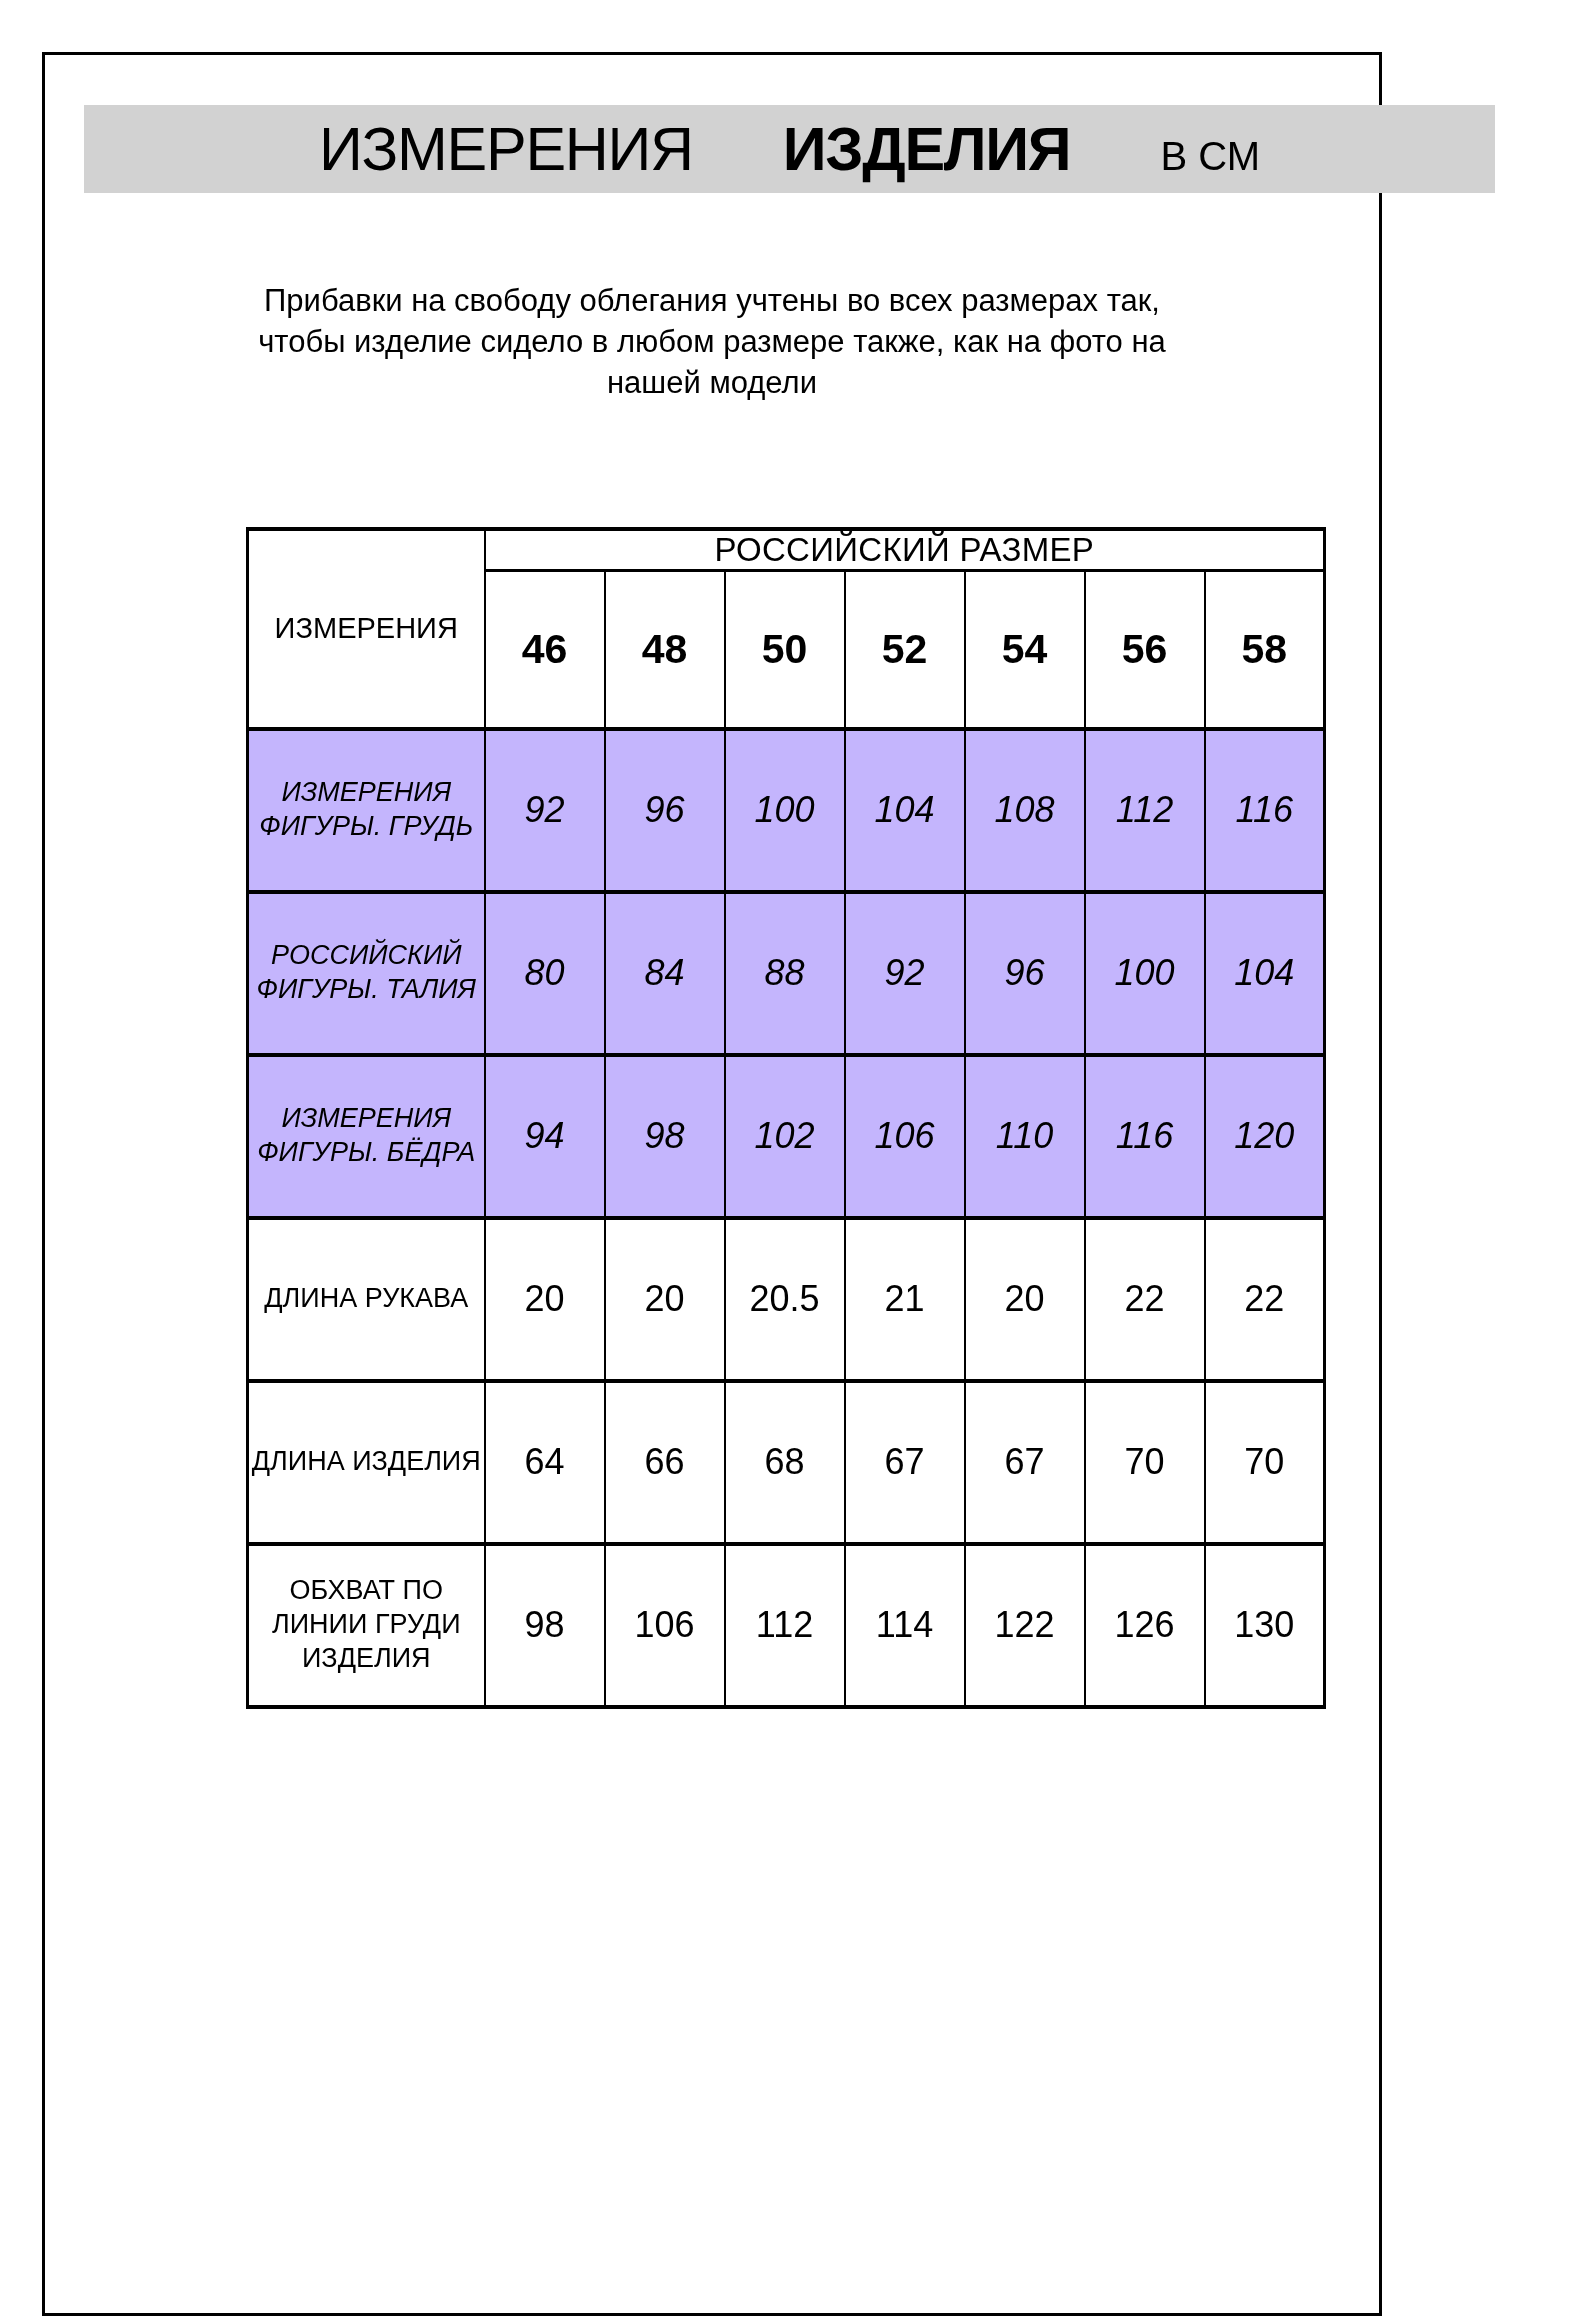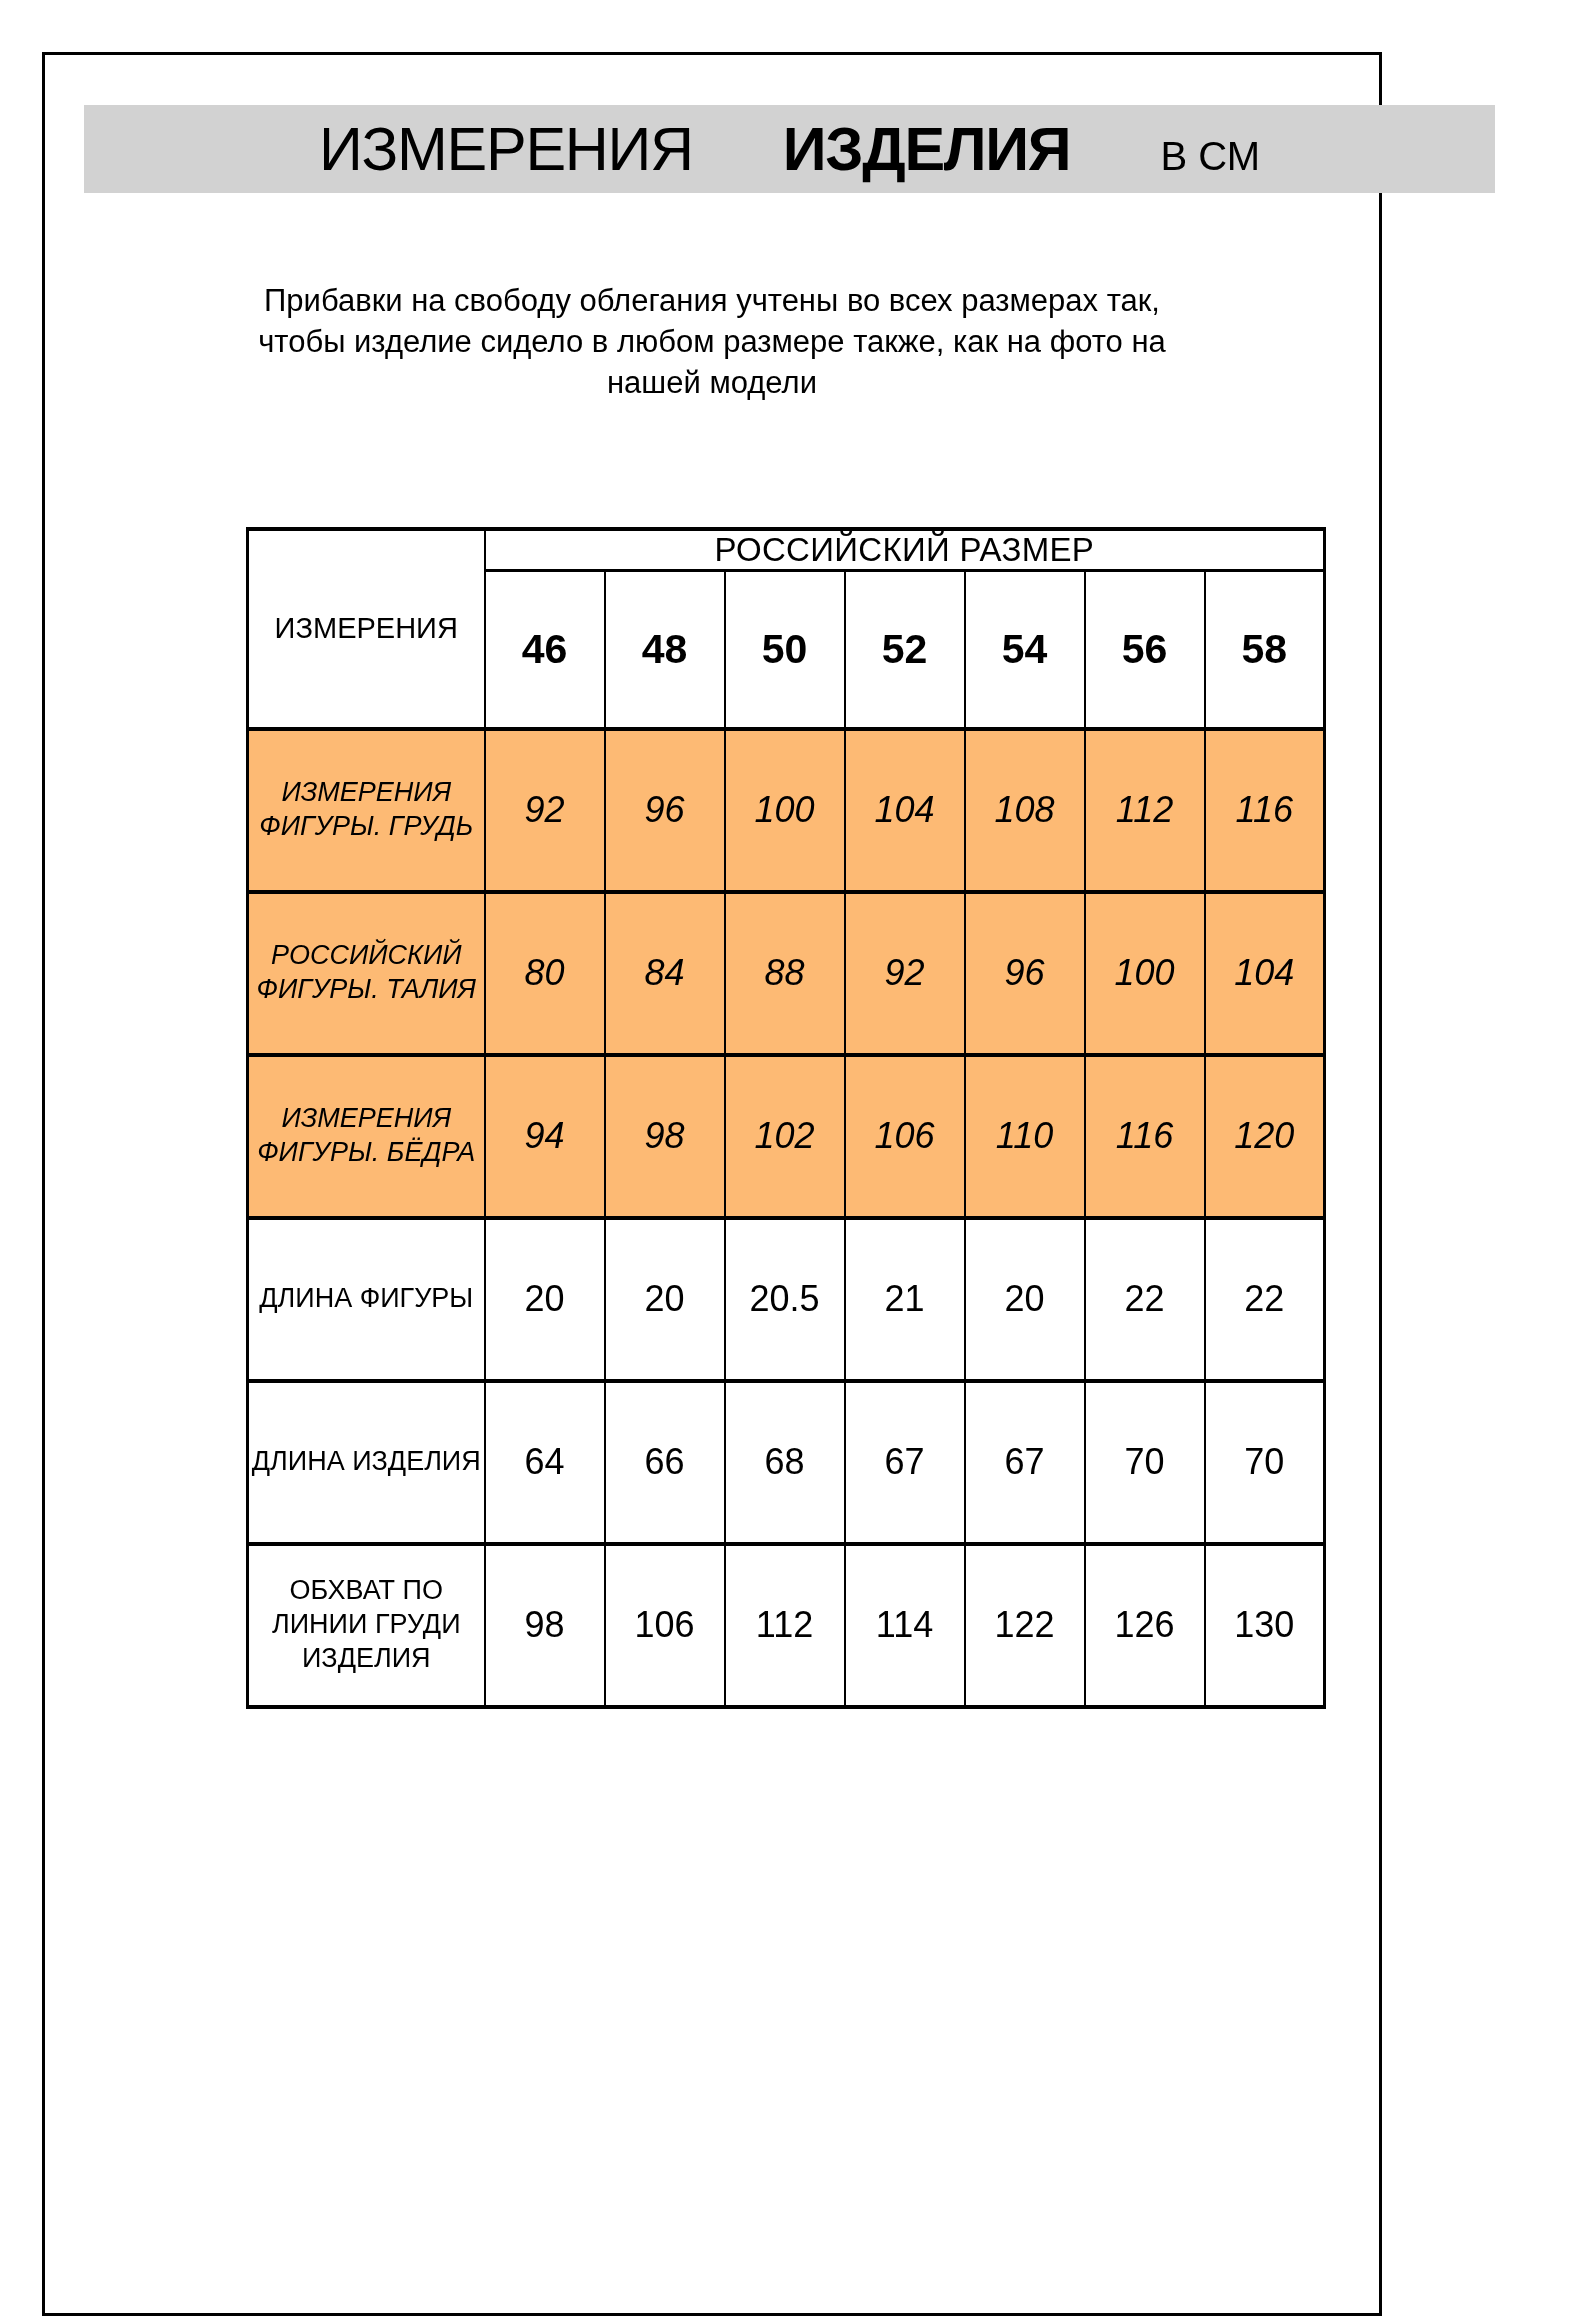--- a/index.html
+++ b/index.html
@@ -80,21 +80,21 @@
     text-align: center;
     vertical-align: middle;
     padding: 0;
     box-sizing: border-box;
   }
   tr.r-group  { height: 37px;  }
   tr.r-sizes  { height: 158px; }
   tr.r-data   { height: 163px; }
   tr.r-sizes td { border-top: 3.2px solid #000000; }
   tr.r-data  td { border-top: 4.5px solid #000000; }
-  tr.shaded  td { background: #fdba74; font-style: italic; }
+  tr.shaded  td { background: #c4b5fd; font-style: italic; }
   td.corner { font-size: 29px; }
   td.group  { font-size: 33px; letter-spacing: 0.3px; }
   td.size   { font-size: 41px; font-weight: 700; }
   td.label  { font-size: 27px; line-height: 1.25; padding: 0 9px; }
   td.val    { font-size: 36px; }
 </style>
 </head>
 <body>
 
 <div class="frame">
@@ -167,21 +167,21 @@
         <td class="val">94</td>
         <td class="val">98</td>
         <td class="val">102</td>
         <td class="val">106</td>
         <td class="val">110</td>
         <td class="val">116</td>
         <td class="val">120</td>
       </tr>
 
       <tr class="r-data">
-        <td class="label">ДЛИНА ФИГУРЫ</td>
+        <td class="label">ДЛИНА РУКАВА</td>
         <td class="val">20</td>
         <td class="val">20</td>
         <td class="val">20.5</td>
         <td class="val">21</td>
         <td class="val">20</td>
         <td class="val">22</td>
         <td class="val">22</td>
       </tr>
 
       <tr class="r-data">

